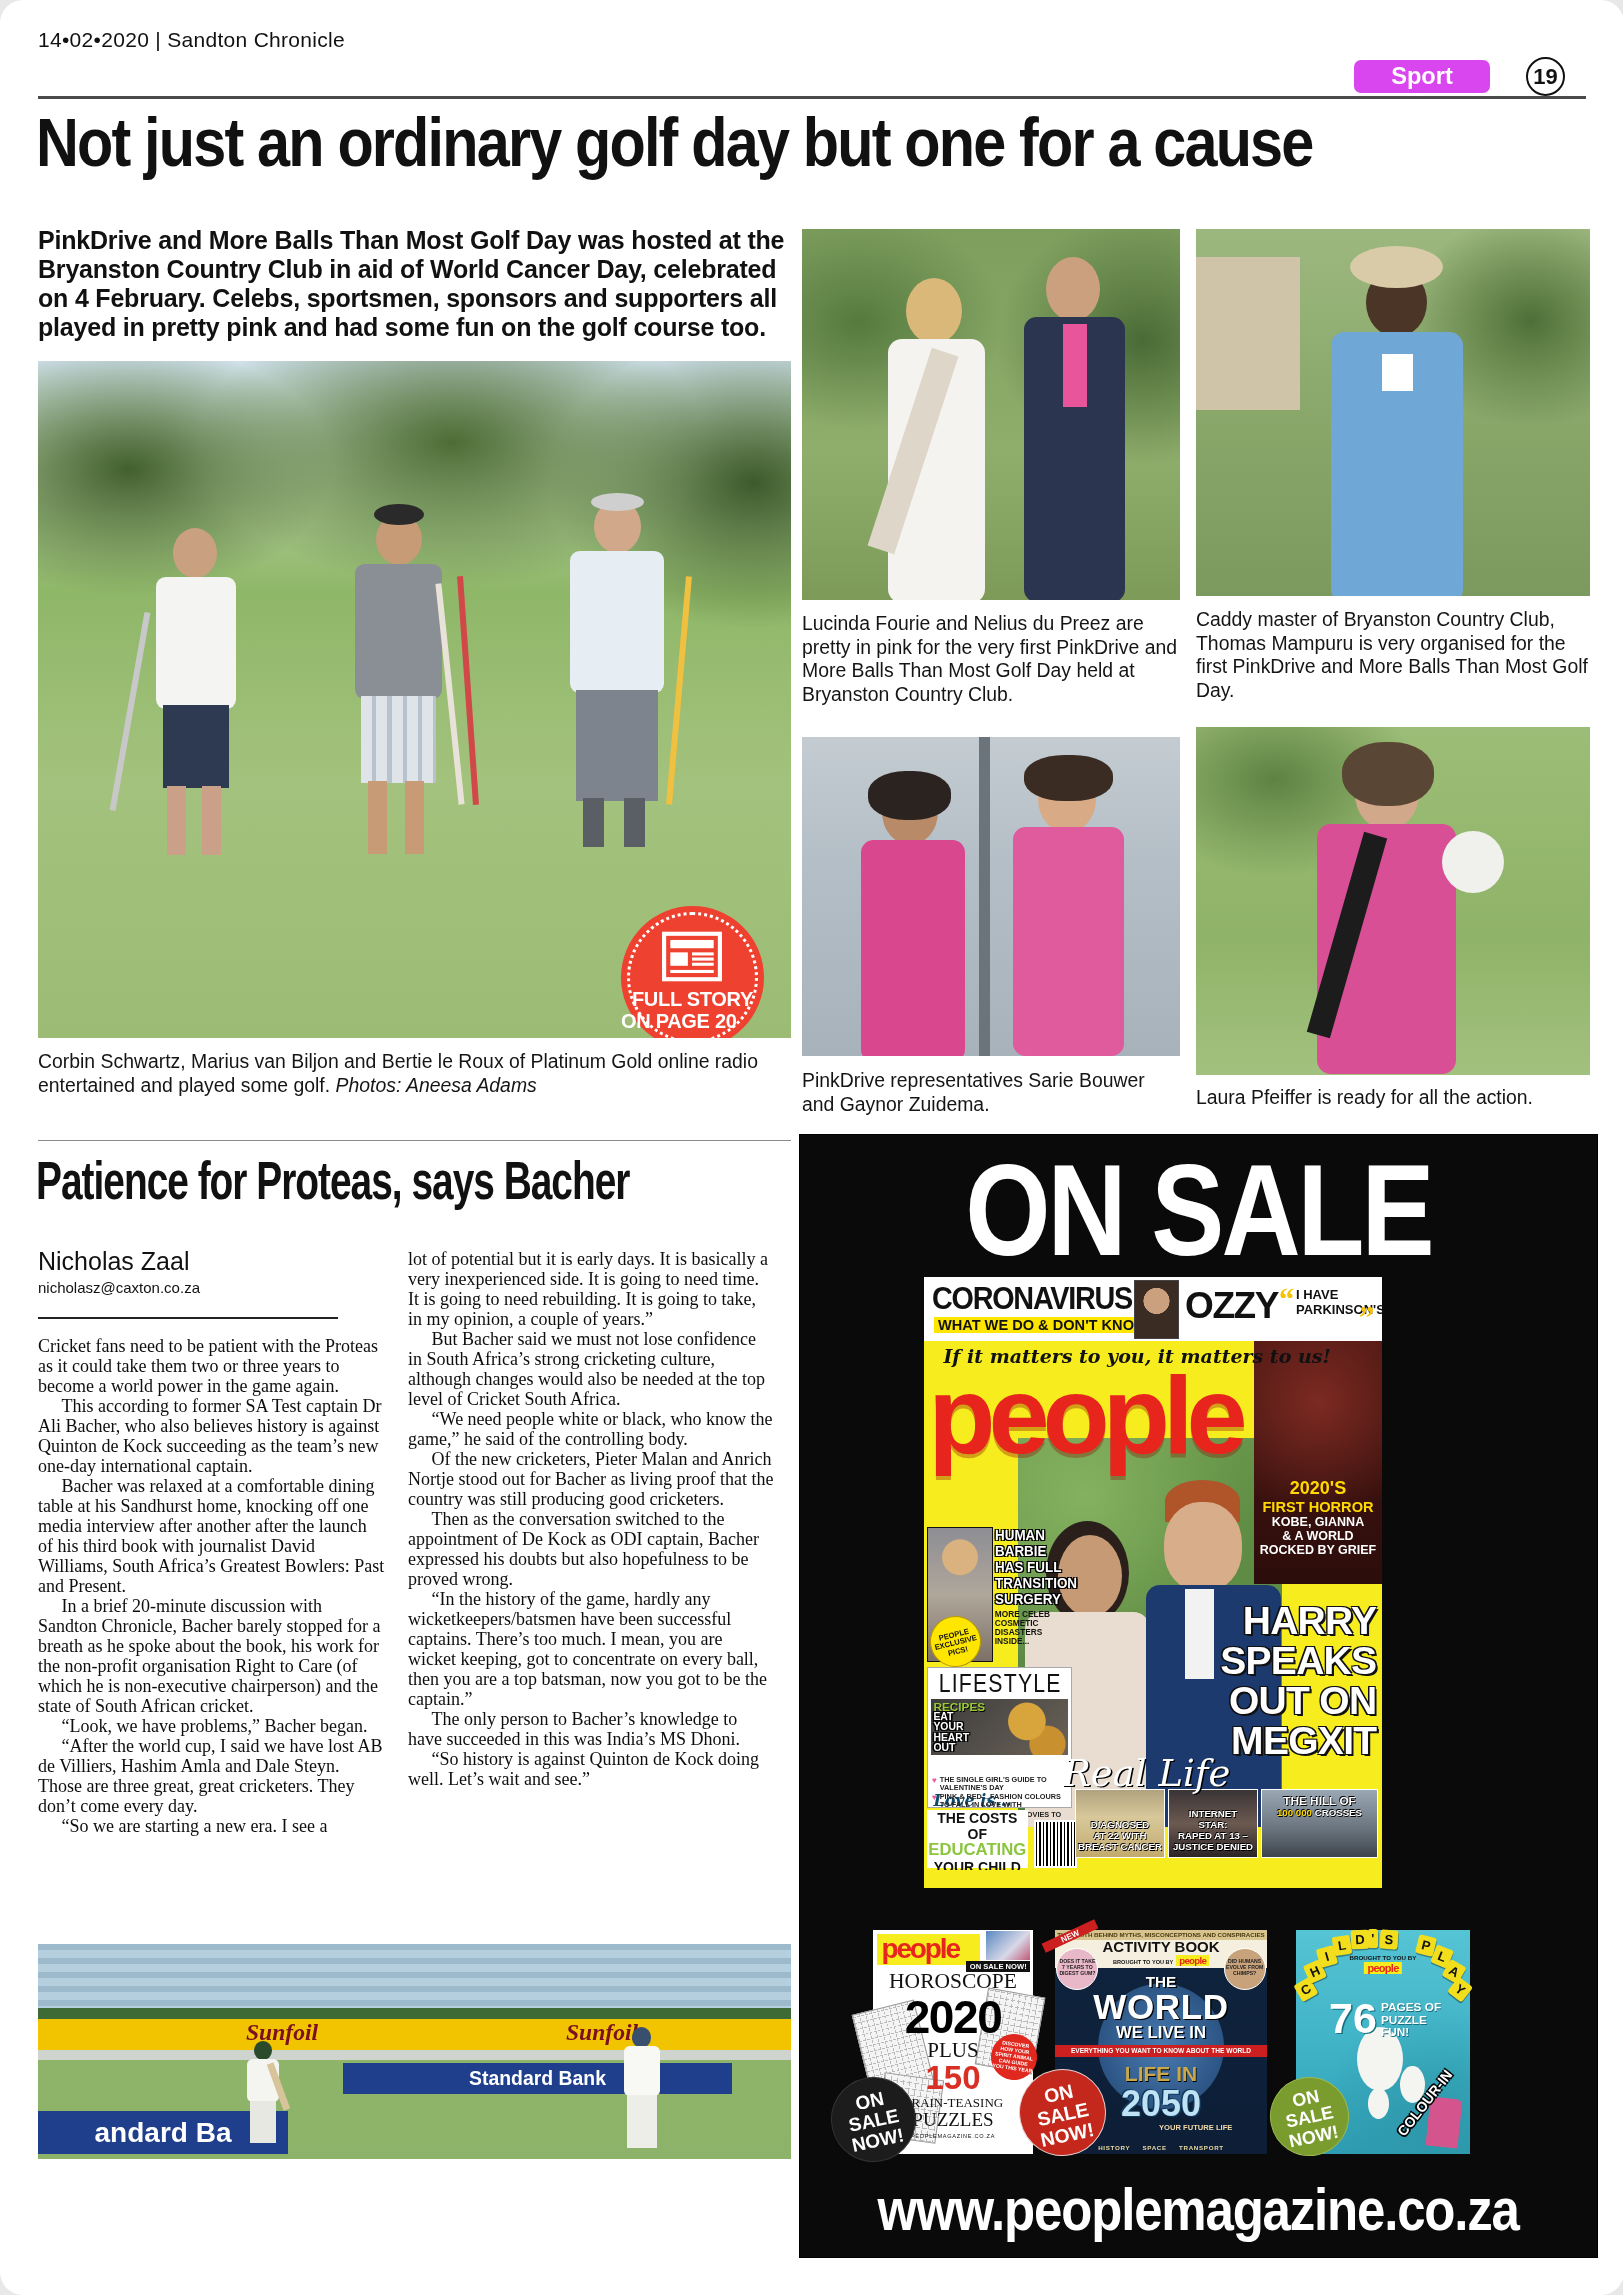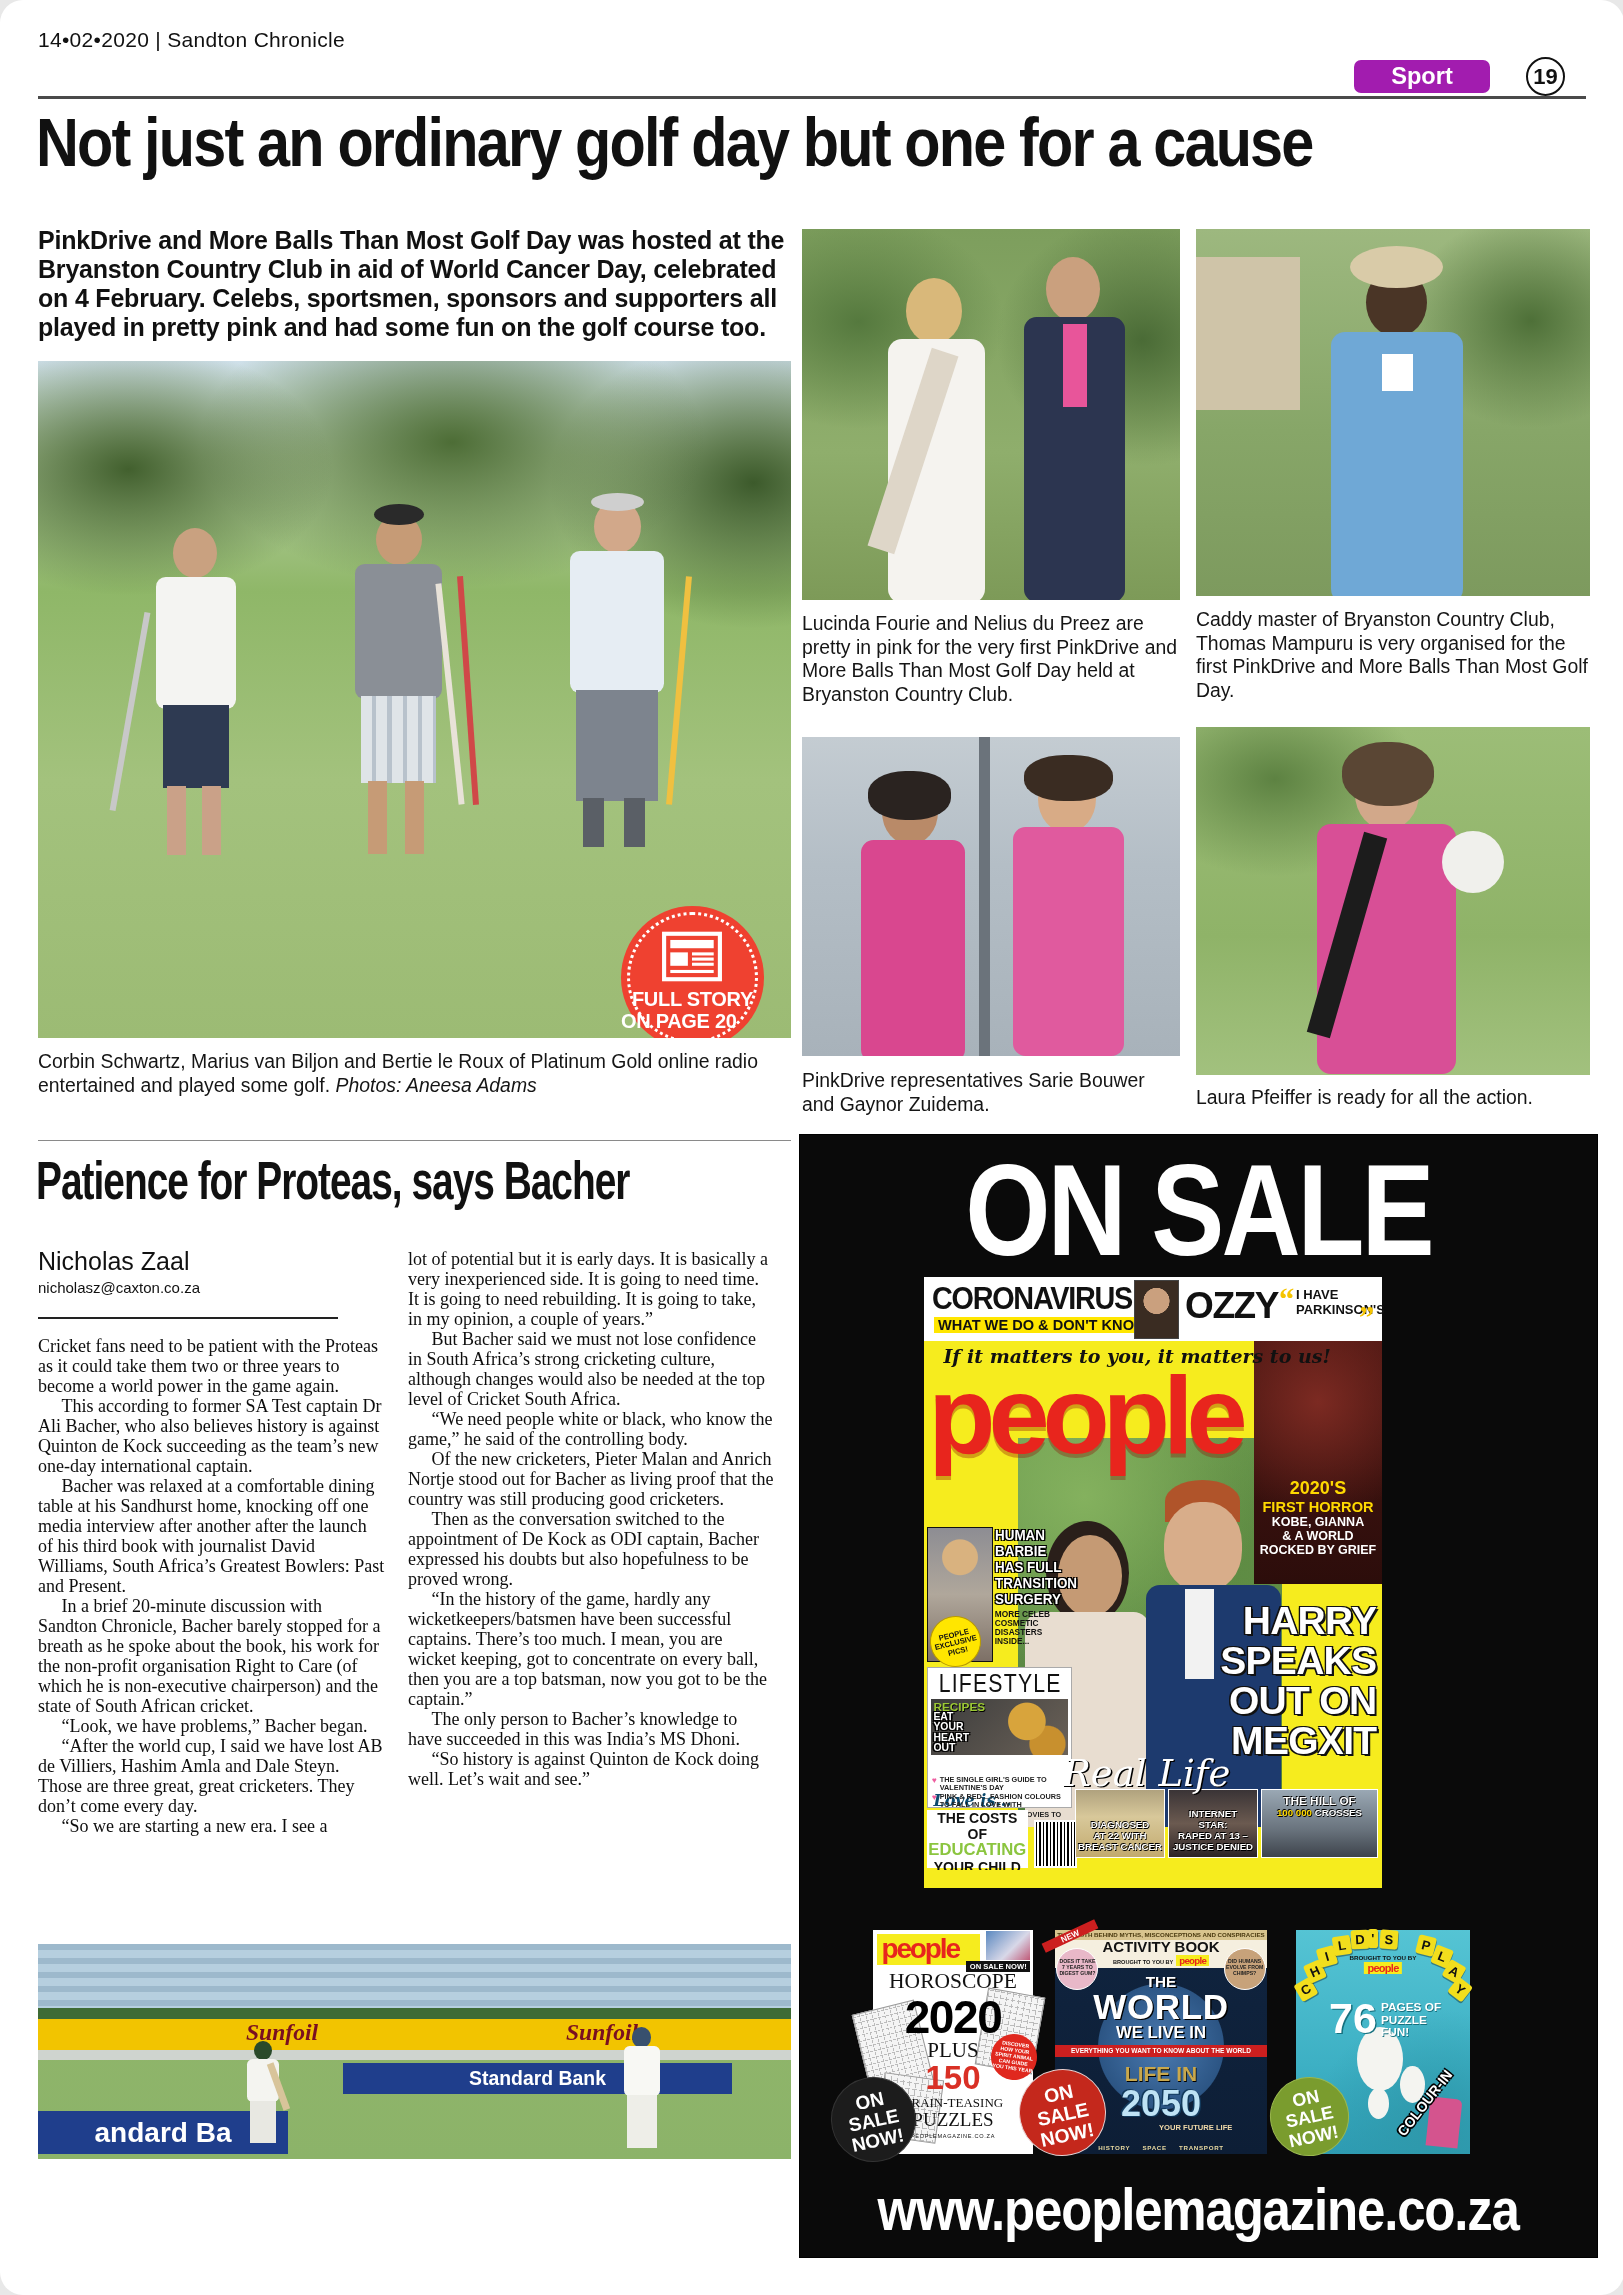--- a/index.html
+++ b/index.html
@@ -2,21 +2,21 @@
 <html style="font-size:11px"><head>
 <meta charset="utf-8">
 <style>
   html,body{margin:0;padding:0;background:#e8e8e8;}
   #page{position:relative;width:1624px;height:2295px;background:#fff;overflow:hidden;
         font-family:"Liberation Sans",sans-serif;color:#111;border-radius:23px;}
   .abs{position:absolute;}
   .squish{display:inline-block;transform:scaleX(.85);transform-origin:center;}
   
   #masthead{left:38px;top:28px;font-size:21px;letter-spacing:0.3px;}
-  #sport-badge{left:1354px;top:60px;width:136px;height:33px;background:#a21caf;color:#fff;
+  #sport-badge{left:1354px;top:60px;width:136px;height:33px;background:#d946ef;color:#fff;
      border-radius:7px;font-size:23.6px;font-weight:bold;text-align:center;line-height:32px;}
   #page-circle{left:1526px;top:57px;width:35px;height:35px;border:2.8px solid #111;border-radius:50%;
      font-size:22px;font-weight:bold;text-align:center;line-height:35px;}
   #header-rule{left:38px;top:96px;width:1548px;height:2.8px;background:#4a4a4a;}
   
   #a1-headline{left:36px;top:103px;margin:0;font-size:69px;font-weight:800;letter-spacing:-2.1px;
      white-space:nowrap;transform:scaleX(.86);transform-origin:left top;}
   #a1-intro{left:38px;top:226px;width:764px;margin:0;font-size:25px;font-weight:bold;
      line-height:29px;letter-spacing:-0.2px;}
   .photo{position:absolute;overflow:hidden;}

